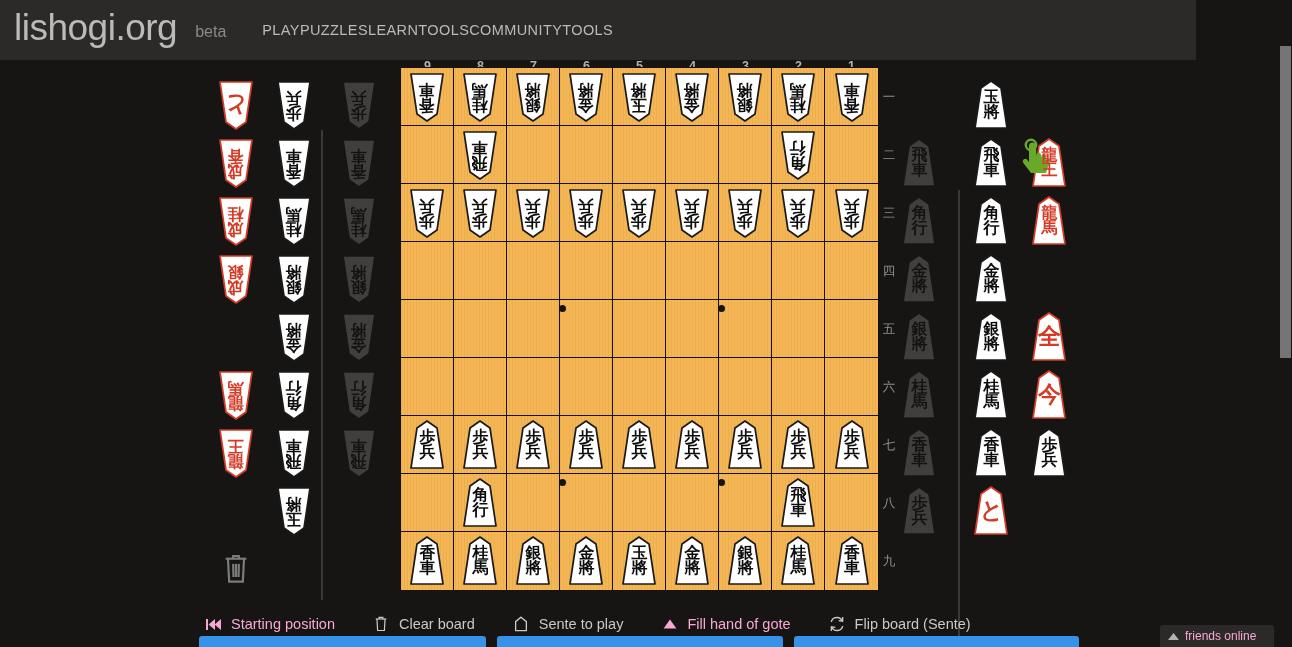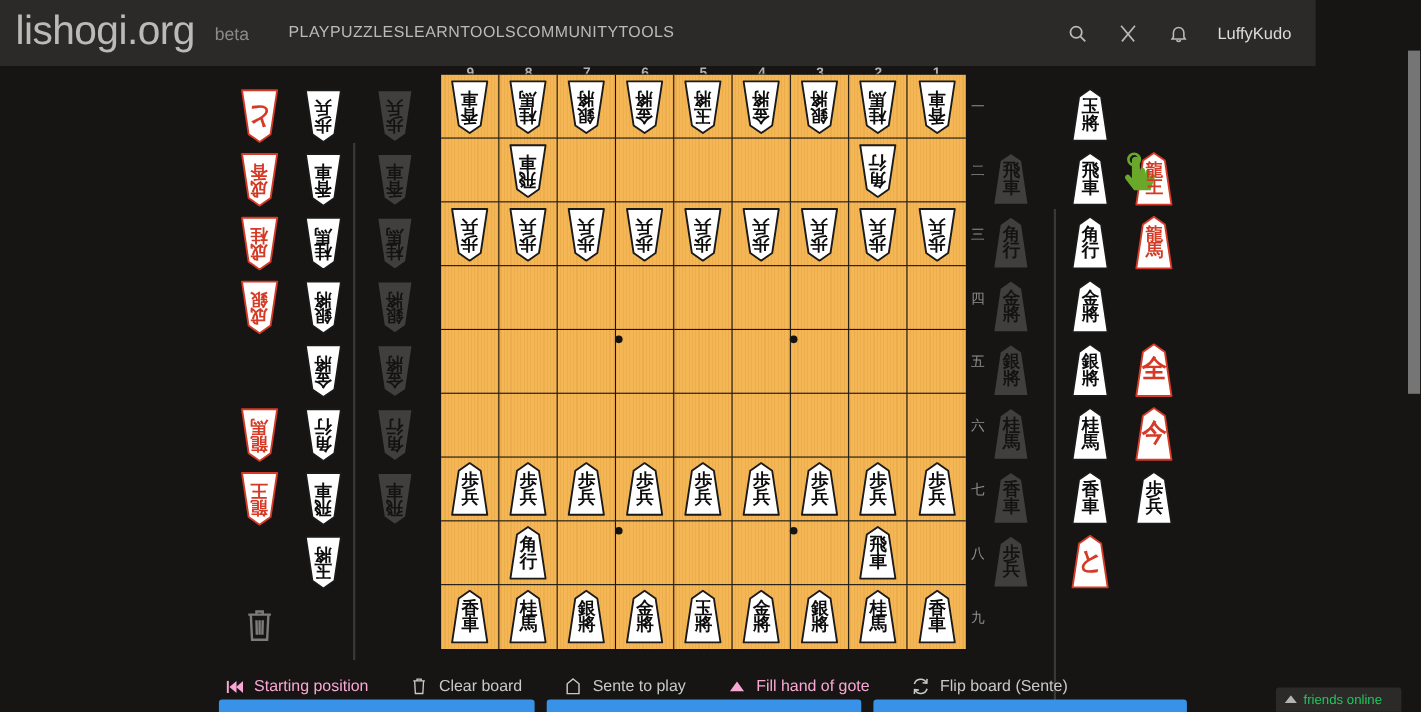--- a/index.html
+++ b/index.html
@@ -190,21 +190,21 @@
   #blue-row .bbtn:nth-child(3) { width: 287px; }
 
   
   #friends-widget {
     position: absolute; right: 18px; bottom: 0px;
     width: 114px; height: 22px;
     background: #2b2a28; border-radius: 3px 3px 0 0;
     display: flex; align-items: center; gap: 6px;
     padding: 0 8px; cursor: pointer;
   }
-  #friends-widget .flabel { color: #22c55e; font-size: 12px; }
+  #friends-widget .flabel { color: #f9a8d4; font-size: 12px; }
 
   
   #vscroll {
     position: absolute; right: 0; top: 0; width: 14px; height: 647px;
     background: #161513;
   }
   #vscroll .thumb {
     position: absolute; left: 2px; top: 46px;
     width: 11px; height: 312px; background: #757575; border-radius: 0;
   }
@@ -221,41 +221,20 @@
     <span class="beta">beta</span>
   </div>
   <nav id="main-nav">
       <div class="nav-item">PLAY</div>
       <div class="nav-item">PUZZLES</div>
       <div class="nav-item">LEARN</div>
       <div class="nav-item">TOOLS</div>
       <div class="nav-item">COMMUNITY</div>
       <div class="nav-item">TOOLS</div>
     </nav>
-  <div id="header-right">
-    <div class="hicon">
-      <svg width="19" height="19" viewBox="0 0 24 24" fill="none" stroke="currentColor" stroke-width="2">
-        <circle cx="10.5" cy="10.5" r="6.5"></circle>
-          <line x1="15.3" y1="15.3" x2="21" y2="21"></line>
-      </svg>
-    </div>
-    <div class="hicon">
-      <svg width="19" height="19" viewBox="0 0 24 24" fill="none" stroke="currentColor" stroke-width="1.9">
-        <line x1="4" y1="3" x2="19" y2="21"></line>
-          <line x1="20" y1="3" x2="5" y2="21"></line>
-      </svg>
-    </div>
-    <div class="hicon">
-      <svg width="19" height="19" viewBox="0 0 24 24" fill="none" stroke="currentColor" stroke-width="1.8">
-        <path d="M6 16v-5a6 6 0 1 1 12 0v5l1.5 2.2H4.5L6 16z"></path>
-        <path d="M10 19.2a2 2 0 0 0 4 0"></path>
-      </svg>
-    </div>
-    <div id="username">LuffyKudo</div>
-  </div>
 </div>
 
 <div id="editor">
 
   <div class="tray" id="tray-left">
       <div class="tray-cell">
         <div class="piece sz1 red gote">
           <svg class="body" viewBox="0 0 46 50">
             <polygon points="23,1 33,8 39,48 7,48 13,8" fill="#ffffff" stroke="#d43a25" stroke-width="1.7" stroke-linejoin="round"></polygon>
           </svg>

